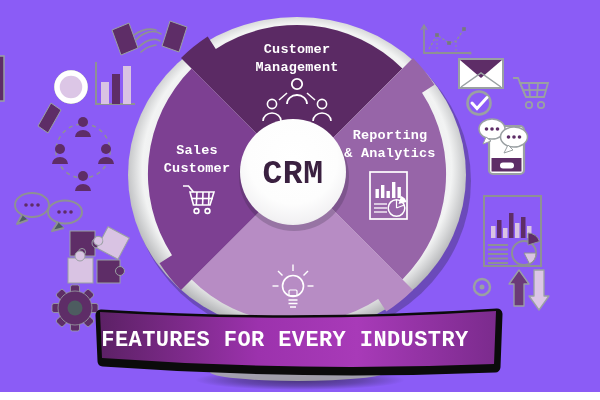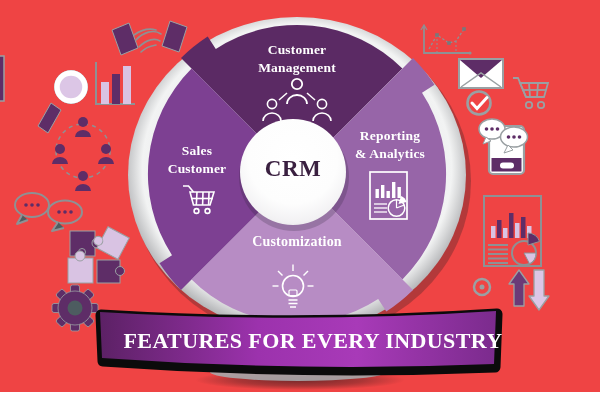--- a/index.html
+++ b/index.html
@@ -1,27 +1,27 @@
 <!DOCTYPE html>
 <html><head>
 <meta charset="utf-8">
 <style>
   html,body{margin:0;padding:0;}
-  .stage{position:relative;width:600px;height:392px;background:#ef4444;overflow:hidden;
-         font-family:Liberation Serif, serif;}
+  .stage{position:relative;width:600px;height:392px;background:#8b5cf6;overflow:hidden;
+         font-family:Liberation Mono, monospace;}
   .stage svg{position:absolute;left:0;top:0;}
   .lbl{position:absolute;color:#fff;font-weight:700;text-align:center;
        white-space:pre-line;line-height:17.5px;font-size:13.5px;letter-spacing:.2px;}
   .lbl-customer{left:217px;top:41px;width:160px;}
   .lbl-reporting{left:320px;top:127px;width:140px;}
   .lbl-customization{left:217px;top:233px;width:160px;font-size:14px;}
   .lbl-sales{left:142px;top:142px;width:110px;}
   .crm{position:absolute;left:243px;top:156px;width:100px;text-align:center;
-       font-size:23px;font-weight:700;color:#3a2040;letter-spacing:.5px;}
-  .banner-text{position:absolute;left:112px;top:328px;width:402px;text-align:center;
+       font-size:33px;font-weight:700;color:#3a2040;letter-spacing:.5px;}
+  .banner-text{position:absolute;left:84px;top:328px;width:402px;text-align:center;
        font-size:22px;font-weight:700;color:#fff;letter-spacing:.4px;}
 </style>
 </head>
 <body>
 
 <div class="stage">
 <svg width="600" height="400" viewBox="0 0 600 400">
   <defs>
     <radialGradient id="gRing" cx="50%" cy="48%" r="52%">
       <stop offset="0%" stop-color="#d8d9da"></stop>
@@ -290,18 +290,17 @@
   <g>
     <path d="M100,312 Q298,324 496,311 L494,364 Q298,372 102,358 Z" transform="translate(1,3)" fill="#0b0b0b" stroke="#0b0b0b" stroke-width="11" stroke-linejoin="round"></path>
     <path d="M100,312 Q298,324 496,311 L494,364 Q298,372 102,358 Z" fill="url(#gBanner)"></path>
   </g>
 </svg>
 
 <div class="lbl lbl-customer">Customer
 Management</div>
 <div class="lbl lbl-reporting">Reporting
 &amp; Analytics</div>
-<div class="lbl lbl-customization">Customization</div>
 <div class="lbl lbl-sales">Sales
 Customer</div>
 <div class="crm">CRM</div>
 <div class="banner-text">FEATURES FOR EVERY INDUSTRY</div>
 </div>
 
 </body></html>

